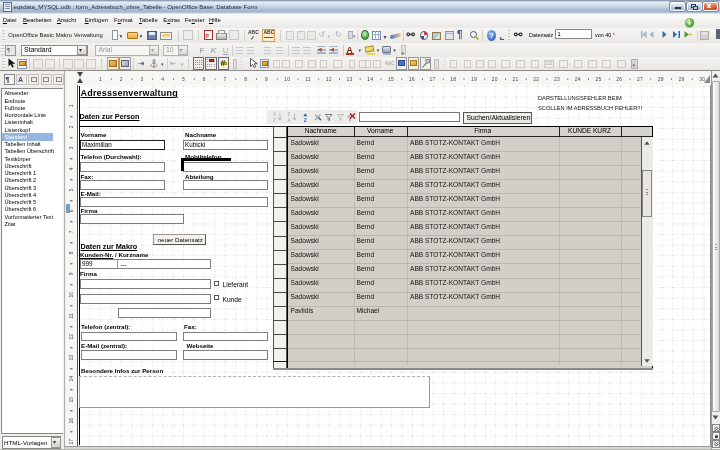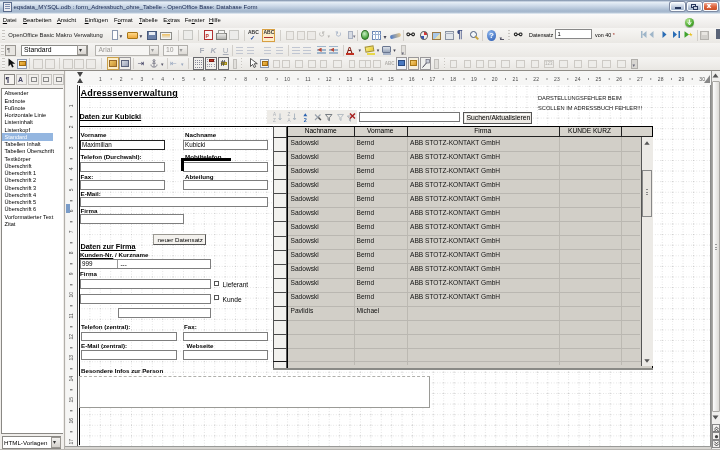--- a/index.html
+++ b/index.html
@@ -399,21 +399,21 @@
 <text x="5.5" y="337.6" font-size="5" fill="#4a4a4a" text-anchor="middle" font-family="Liberation Sans" transform="rotate(-90 5.5 335.8)">16</text>
 <rect x="4" y="346.3" width="2.5" height="1" fill="#555"></rect>
 <text x="5.5" y="358.6" font-size="5" fill="#4a4a4a" text-anchor="middle" font-family="Liberation Sans" transform="rotate(-90 5.5 356.8)">17</text>
 <rect x="4" y="367.3" width="2.5" height="1" fill="#555"></rect>
 </svg>
 <div class="ab" style="left:66px;top:204px;width:3.5px;height:9px;background:#7a9cc8"></div>
 <div class="ab" style="left:78px;top:85px;width:633px;height:360.5px;background:#fff;background-image:radial-gradient(circle,#c8c8c8 0.7px,transparent 0.9px),radial-gradient(circle,#e2e2e2 0.6px,transparent 0.8px),radial-gradient(circle,#e2e2e2 0.6px,transparent 0.8px);background-size:10.42px 10.6px,2.6px 10.6px,10.42px 2.65px;background-position:6.7px 6.6px,0.2px 6.6px,6.7px 0.3px"></div>
 <div class="ab" style="left:79px;top:86px;width:1.3px;height:359.3px;background:#000"></div>
 <div class="ab" style="left:79px;top:125.6px;width:573.8px;height:1.1px;background:#000"></div>
 <div class="ab" style="left:80.5px;top:88.3px;font-size:9px;line-height:11px;white-space:nowrap;font-weight:bold;color:#000;letter-spacing:0.2px"><u>Adresssenverwaltung</u></div>
-<div class="ab" style="left:79.5px;top:112.4px;font-size:7.3px;line-height:9.3px;white-space:nowrap;font-weight:bold;color:#000"><u>Daten zur Kubicki</u></div>
+<div class="ab" style="left:79.5px;top:112.4px;font-size:7.3px;line-height:9.3px;white-space:nowrap;font-weight:bold;color:#000"><u>Daten zur Person</u></div>
 <div class="ab" style="left:80.5px;top:130.5px;font-size:6.2px;line-height:8.2px;white-space:nowrap;font-weight:bold;color:#000">Vorname</div>
 <div class="ab" style="left:185px;top:130.5px;font-size:6.2px;line-height:8.2px;white-space:nowrap;font-weight:bold;color:#000">Nachname</div>
 <div class="ab" style="left:79.5px;top:139.8px;width:85.5px;height:10.4px;background:#fff;border:1.5px solid #222"></div>
 <div class="ab" style="left:82.0px;top:140.60000000000002px;font-size:6.3px;line-height:8.3px;white-space:nowrap;color:#000">Maximilian</div>
 <div class="ab" style="left:182.5px;top:139.8px;width:85px;height:10.4px;background:#fff;border:1px solid #7e7e7e"></div>
 <div class="ab" style="left:185.0px;top:140.60000000000002px;font-size:6.3px;line-height:8.3px;white-space:nowrap;color:#000">Kubicki</div>
 <div class="ab" style="left:80.5px;top:153.0px;font-size:6.2px;line-height:8.2px;white-space:nowrap;font-weight:bold;color:#000">Telefon (Durchwahl):</div>
 <div class="ab" style="left:185px;top:153.0px;font-size:6.2px;line-height:8.2px;white-space:nowrap;font-weight:bold;color:#000">Mobiltelefon</div>
 <div class="ab" style="left:79.5px;top:161.8px;width:85.5px;height:10.2px;background:#fff;border:1px solid #7e7e7e"></div>
 <div class="ab" style="left:182.5px;top:161.8px;width:85px;height:10.2px;background:#fff;border:1px solid #7e7e7e"></div>
@@ -422,21 +422,21 @@
 <div class="ab" style="left:80.5px;top:172.5px;font-size:6.2px;line-height:8.2px;white-space:nowrap;font-weight:bold;color:#000">Fax:</div>
 <div class="ab" style="left:185px;top:172.5px;font-size:6.2px;line-height:8.2px;white-space:nowrap;font-weight:bold;color:#000">Abteilung</div>
 <div class="ab" style="left:79.5px;top:180.3px;width:85.5px;height:9.5px;background:#fff;border:1px solid #7e7e7e"></div>
 <div class="ab" style="left:182.5px;top:180.3px;width:85px;height:9.5px;background:#fff;border:1px solid #7e7e7e"></div>
 <div class="ab" style="left:80.5px;top:189.5px;font-size:6.2px;line-height:8.2px;white-space:nowrap;font-weight:bold;color:#000">E-Mail:</div>
 <div class="ab" style="left:79.5px;top:197.3px;width:188px;height:9.5px;background:#fff;border:1px solid #7e7e7e"></div>
 <div class="ab" style="left:80.5px;top:206.6px;font-size:6.2px;line-height:8.2px;white-space:nowrap;font-weight:bold;color:#000">Firma</div>
 <div class="ab" style="left:79.5px;top:214.3px;width:104.5px;height:9.5px;background:#fff;border:1px solid #7e7e7e"></div>
 <div class="ab" style="left:153.3px;top:233.8px;width:52.3px;height:10.8px;background:#f4f2ee;border:1px solid #9a9892;border-right:1.3px solid #555;border-bottom:1.3px solid #555"></div>
 <div class="ab" style="left:157.5px;top:236px;font-size:6.2px;line-height:8.2px;white-space:nowrap;color:#000">neuer Datensatz</div>
-<div class="ab" style="left:80.5px;top:242.3px;font-size:7.3px;line-height:9.3px;white-space:nowrap;font-weight:bold;color:#000"><u>Daten zur Firma</u></div>
+<div class="ab" style="left:80.5px;top:242.3px;font-size:7.3px;line-height:9.3px;white-space:nowrap;font-weight:bold;color:#000"><u>Daten zur Makro</u></div>
 <div class="ab" style="left:80px;top:250.89999999999998px;font-size:6.2px;line-height:8.2px;white-space:nowrap;font-weight:bold;color:#000"><u>Kunden-Nr.</u> /  Kurzname</div>
 <div class="ab" style="left:79.5px;top:259.4px;width:131.5px;height:9.9px;background:#fff;border:1px solid #7e7e7e"></div>
 <div class="ab" style="left:82.0px;top:260.2px;font-size:6.3px;line-height:8.3px;white-space:nowrap;color:#000">999</div>
 <div class="ab" style="left:116.8px;top:260.4px;width:1px;height:7.9px;background:#9a9a9a"></div>
 <div class="ab" style="left:120.5px;top:260.8px;font-size:6.3px;line-height:8.3px;white-space:nowrap;color:#000">---</div>
 <div class="ab" style="left:80px;top:269.5px;font-size:6.2px;line-height:8.2px;white-space:nowrap;font-weight:bold;color:#000">Firma</div>
 <div class="ab" style="left:79.5px;top:279px;width:131.5px;height:10px;background:#fff;border:1px solid #7e7e7e"></div>
 <div class="ab" style="left:79.5px;top:293.6px;width:131.5px;height:10px;background:#fff;border:1px solid #7e7e7e"></div>
 <div class="ab" style="left:117.5px;top:307.7px;width:93.5px;height:9.9px;background:#fff;border:1px solid #7e7e7e"></div>
 <div class="ab" style="left:213.9px;top:281.2px;width:5.2px;height:5.2px;background:#fff;border:1px solid #555"></div>

